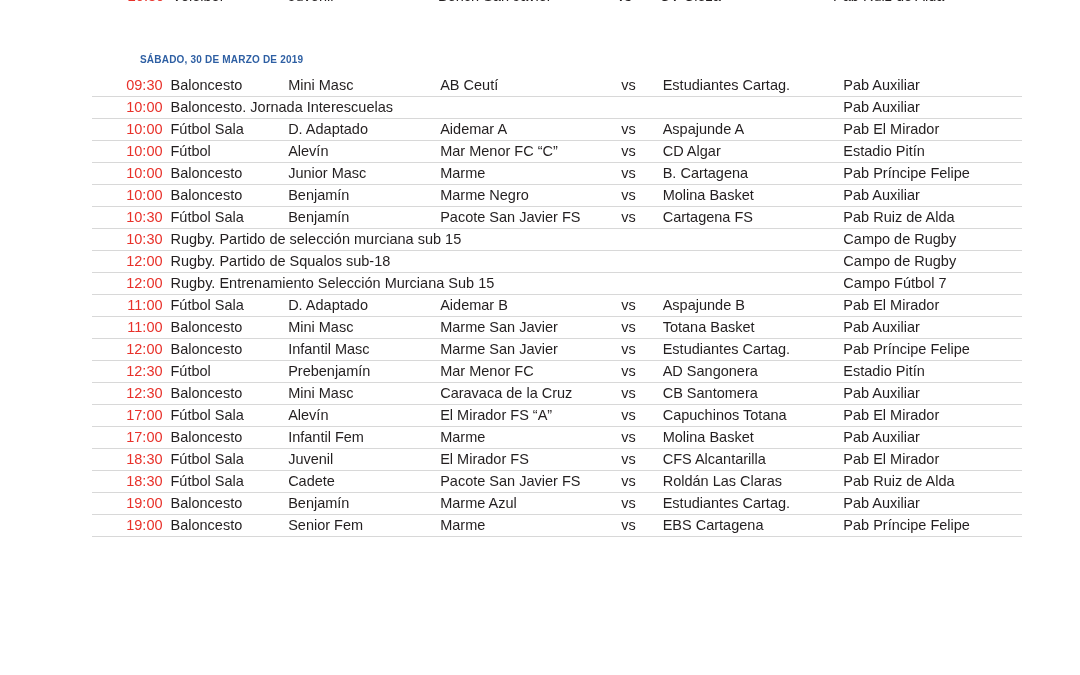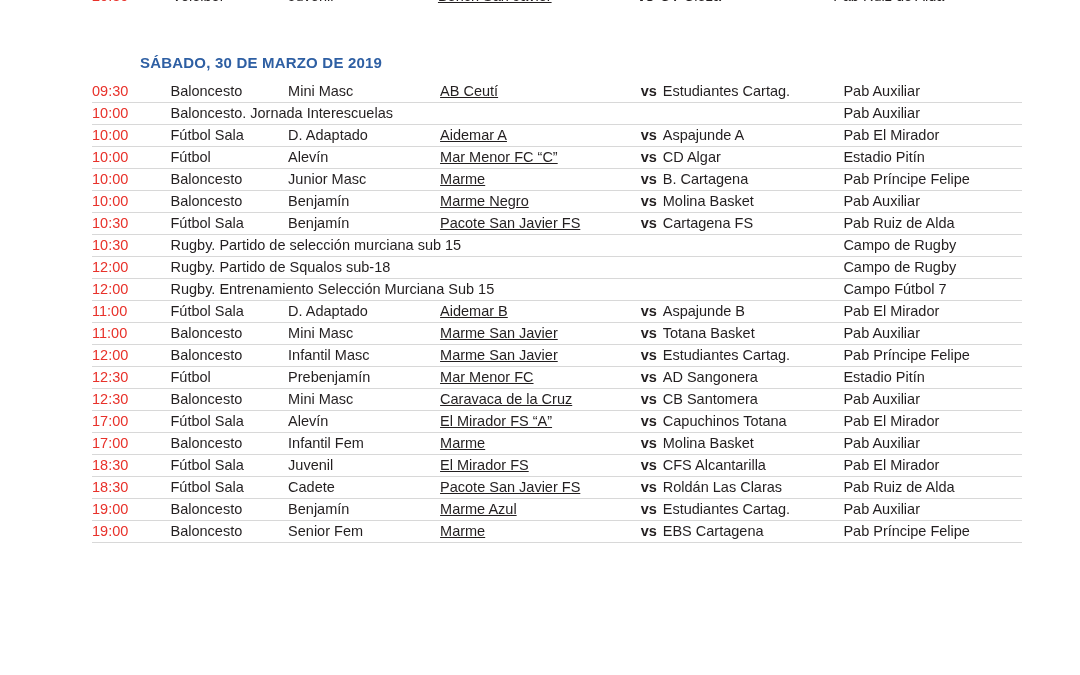--- a/index.html
+++ b/index.html
@@ -28,25 +28,25 @@
     font-size: 14.5px;
     color: #231f20;
   }
   table.sched td {
     padding: 2px 0 3px 0;
     vertical-align: bottom;
     white-space: nowrap;
     overflow: hidden;
     border-bottom: 1px solid #d8d8d8;
   }
-  .c-time  { width: 78px;  text-align: left; color: #e8312a; }
+  .c-time  { width: 78px;  text-align: right; color: #e8312a; }
   .c-sport { width: 120px; padding-left: 8px !important; }
   .c-cat   { width: 160px; padding-left: 6px !important; }
-  .c-home  { width: 190px; padding-left: 6px !important; text-decoration: underline; }
-  .c-vs    { width: 40px;  text-align: right; font-weight: bold; }
+  .c-home  { width: 190px; padding-left: 6px !important; }
+  .c-vs    { width: 40px;  text-align: left; }
   .c-away  { width: 185px; padding-left: 6px !important; }
   .c-venue { width: 190px; padding-left: 6px !important; }
 
   
   .c-full  { padding-left: 8px !important; margin-left: 20px; }
 
   
   .top-strip {
     position: absolute;
     left: 92px;
@@ -54,21 +54,21 @@
     width: 920px;
     height: 18px;
     overflow: hidden;
   }
   .top-strip table.sched td { border-bottom: 1px solid #d8d8d8; }
 
   
   .day-head {
     color: #2e5fa3;
     font-weight: bold;
-    font-size: 15px;
+    font-size: 10px;
     letter-spacing: 0.2px;
   }
 
   .block-sat {
     position: absolute;
     left: 92px;
     top: 54px;
     width: 930px;
   }
   .head-sat { margin-left: 48px; margin-bottom: 10px; }

